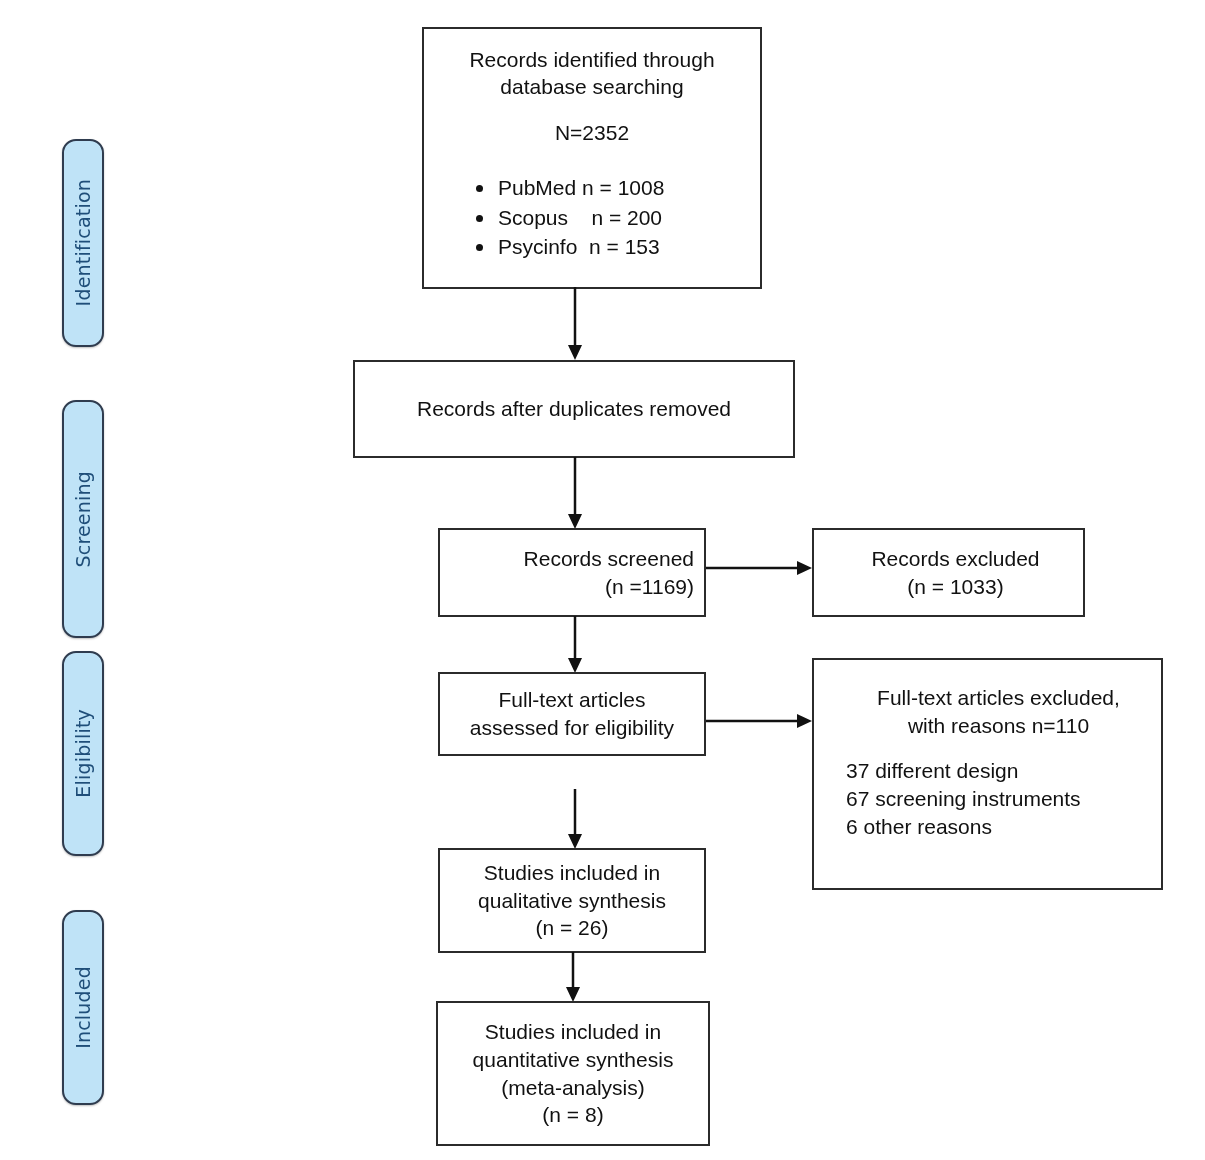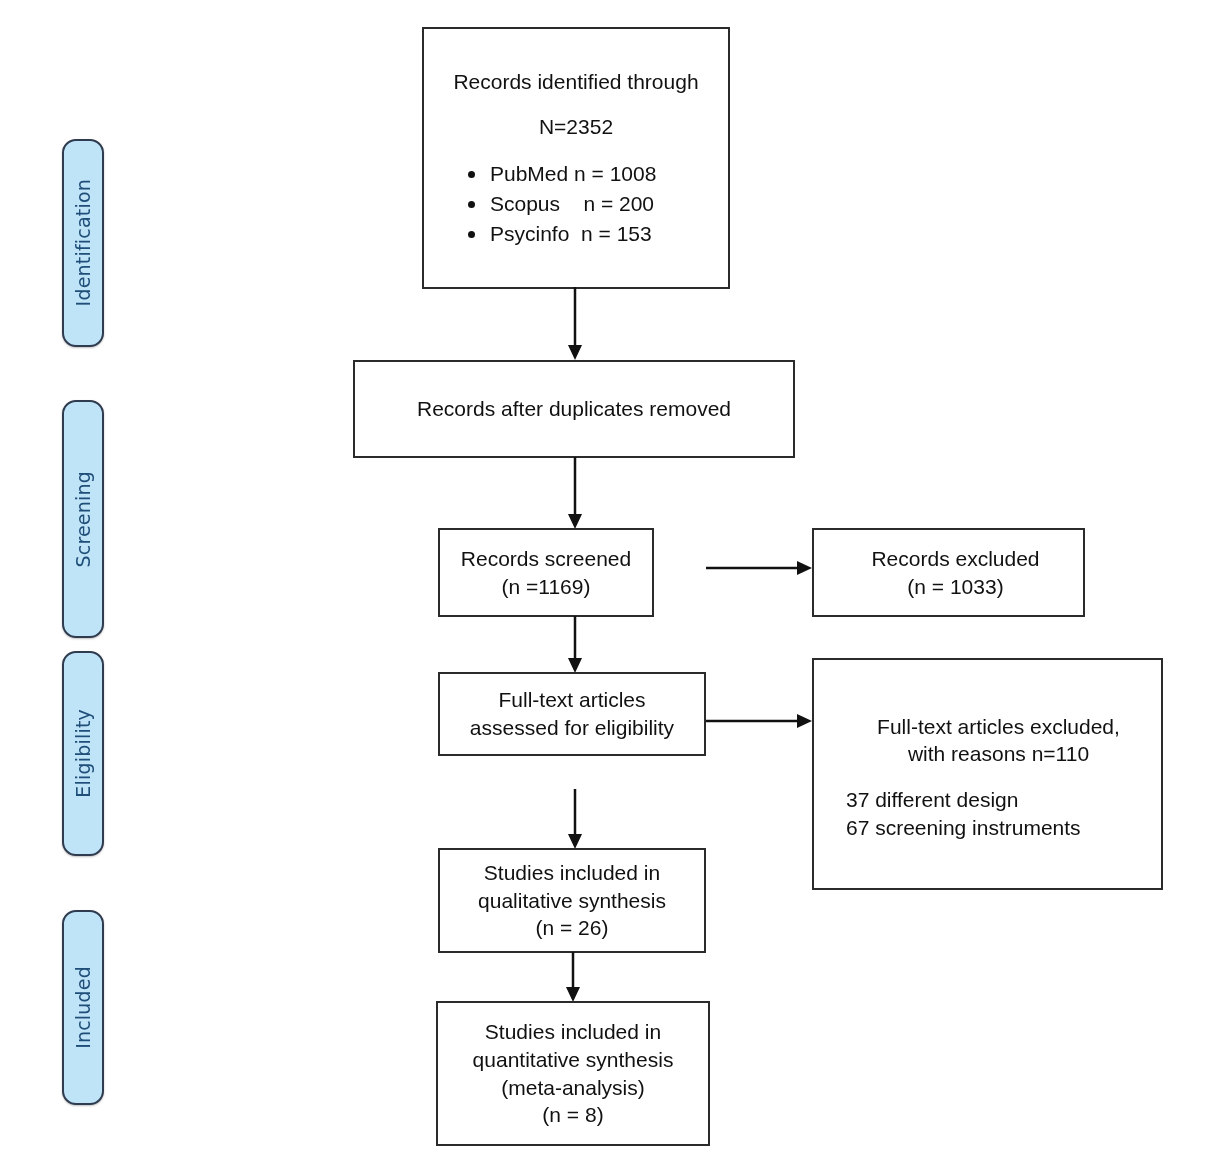--- a/index.html
+++ b/index.html
@@ -58,21 +58,21 @@
   }
   .line {
     display: block;
   }
   .gap {
     height: 18px;
   }
 
   
   ul.bullets {
-    margin: 0;
+    margin: 8px;
     padding: 0 0 0 56px;
     text-align: left;
     list-style: none;
   }
   ul.bullets li {
     position: relative;
     font-size: 21px;
     line-height: 1.42;
     white-space: pre;
   }
@@ -119,22 +119,23 @@
   </div>
 
   <div class="stage" style="left:62px; top:651px; width:42px; height:205px;">
     <span class="stage-label">Eligibility</span>
   </div>
 
   <div class="stage" style="left:62px; top:910px; width:42px; height:195px;">
     <span class="stage-label">Included</span>
   </div>
 
-  <div class="box" style="left:422px; top:27px; width:308px; height:262px;">
+  <div class="box" style="left:422px; top:27px; width:340px; height:262px;">
     <span class="line">Records identified through</span>
+    <span class="line">database searching</span>
     <div class="gap"></div>
     <span class="line">N=2352</span>
     <div class="gap"></div>
     <ul class="bullets">
       <li>PubMed n = 1008</li>
       <li>Scopus    n = 200</li>
       <li>Psycinfo  n = 153</li>
     </ul>
   </div>
 
@@ -149,21 +150,21 @@
     <span class="line">Records after duplicates removed</span>
   </div>
 
   <div class="connector" style="left:560px; top:457px; width:30px; height:74px;">
     <svg width="30" height="74" viewBox="0 0 30 74">
       <line x1="15" y1="0" x2="15" y2="61" stroke="#111111" stroke-width="2.5"></line>
       <polygon points="15,72 8,57 22,57" fill="#111111"></polygon>
     </svg>
   </div>
 
-  <div class="box" style="left:438px; top:528px; width:216px; height:89px;">
+  <div class="box" style="left:438px; top:528px; width:268px; height:89px;text-align:right;">
     <span class="line">Records screened</span>
     <span class="line">(n =1169)</span>
   </div>
 
   <div class="connector" style="left:706px; top:558px; width:108px; height:20px;">
     <svg width="108" height="20" viewBox="0 0 108 20">
       <line x1="0" y1="10" x2="95" y2="10" stroke="#111111" stroke-width="2.5"></line>
       <polygon points="106,10 91,3 91,17" fill="#111111"></polygon>
     </svg>
   </div>
@@ -185,26 +186,27 @@
     <span class="line">assessed for eligibility</span>
   </div>
 
   <div class="connector" style="left:706px; top:711px; width:108px; height:20px;">
     <svg width="108" height="20" viewBox="0 0 108 20">
       <line x1="0" y1="10" x2="95" y2="10" stroke="#111111" stroke-width="2.5"></line>
       <polygon points="106,10 91,3 91,17" fill="#111111"></polygon>
     </svg>
   </div>
 
-  <div class="box reasons" style="left:812px; top:658px; width:351px; height:232px; justify-content:center; padding-top:12px;">
+  <div class="box reasons" style="left:812px; top:658px; width:351px; height:232px; justify-content:flex-start; padding-top:24px;">
     <span class="line head">Full-text articles excluded,</span>
     <span class="line head">with reasons n=110</span>
     <div class="gap"></div>
     <span class="line">37 different design</span>
     <span class="line">67 screening instruments</span>
+    <span class="line">6 other reasons</span>
   </div>
 
   <div class="connector" style="left:560px; top:789px; width:30px; height:62px;">
     <svg width="30" height="62" viewBox="0 0 30 62">
       <line x1="15" y1="0" x2="15" y2="49" stroke="#111111" stroke-width="2.5"></line>
       <polygon points="15,60 8,45 22,45" fill="#111111"></polygon>
     </svg>
   </div>
 
   <div class="box" style="left:438px; top:848px; width:268px; height:105px;">

